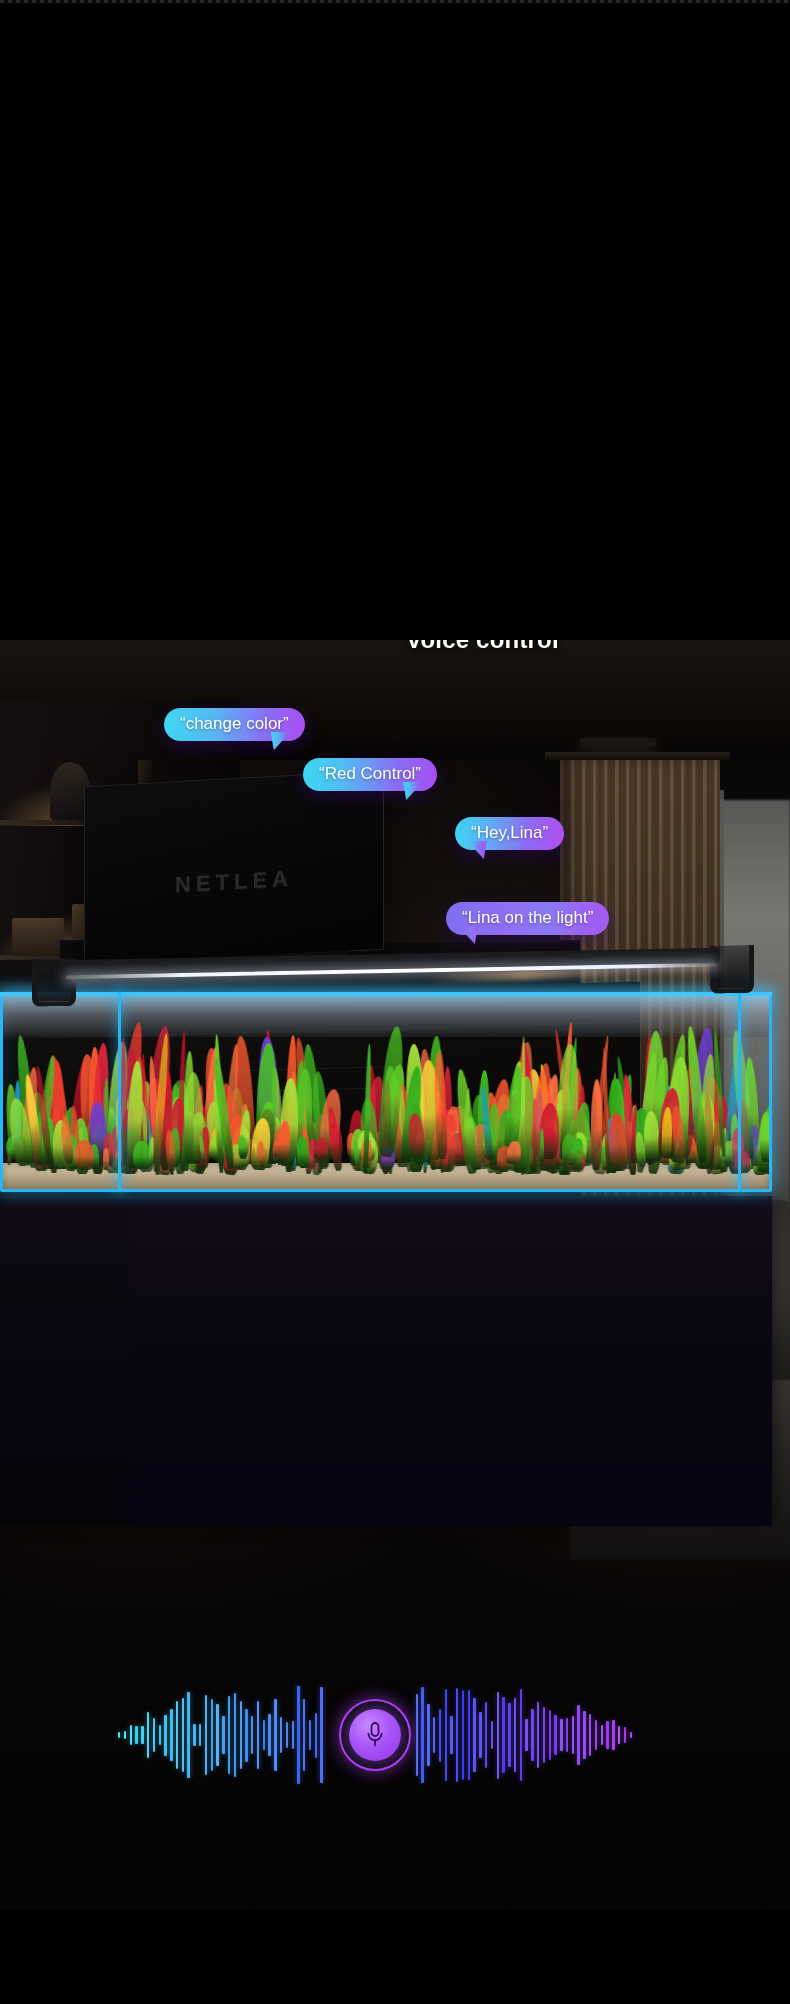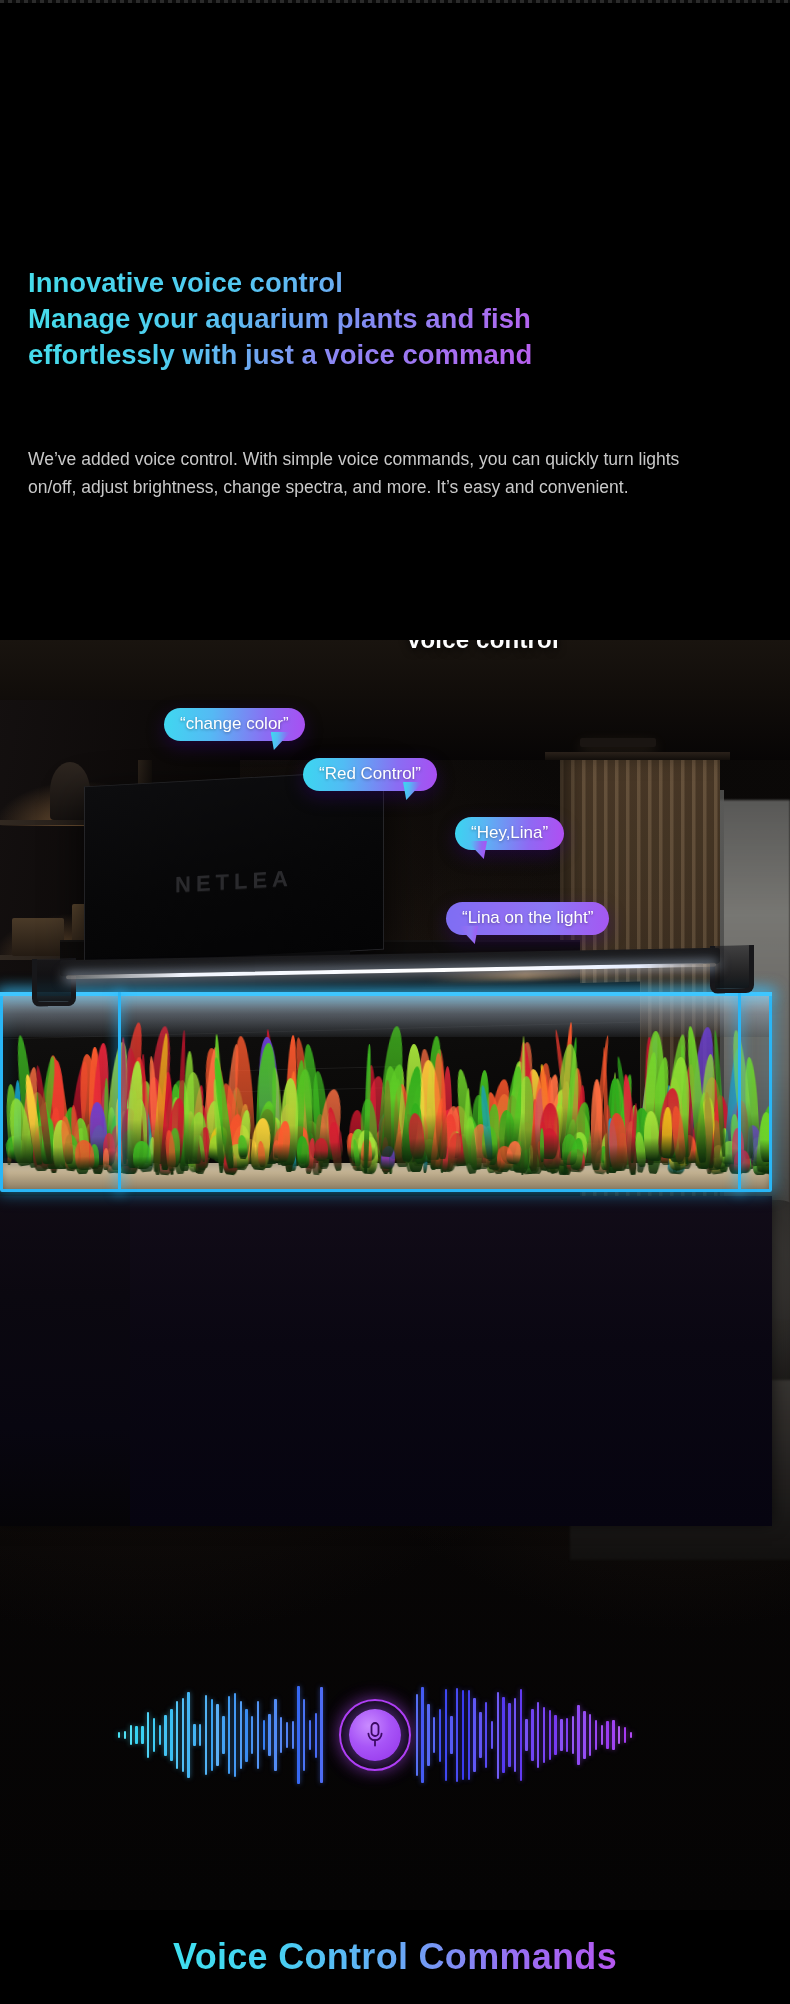--- a/index.html
+++ b/index.html
@@ -208,27 +208,21 @@
 </style>
 </head>
 <body>
 
 <div id="page">
 
   <div class="topline"></div>
 
   <section class="hero">
 
-    <div class="sub-lines">
-      <div class="sub-line l1">Innovative voice control</div>
-      <div class="sub-line l2">Manage your aquarium plants and fish</div>
-      <div class="sub-line l3">effortlessly with just a voice command</div>
-    </div>
-
-    <p class="body-copy">We’ve added voice control. With simple voice commands, you can quickly turn lights on/off, adjust brightness, change spectra, and more. It’s easy and convenient.</p>
+
   </section>
 
   <section class="scene">
 
     <div class="wall-back"></div>
     <div class="ceiling"></div>
     <div class="ceiling-slot"></div>
 
     <div class="shelf-unit">
       <div class="shelf-glow g1"></div>
@@ -806,17 +800,14 @@
               <path d="M3.4 12.6a6.6 6.6 0 0 0 13.2 0" fill="none" stroke="#3b0a63" stroke-width="1.8" stroke-linecap="round"></path>
               <line x1="10" y1="19.2" x2="10" y2="24.5" stroke="#3b0a63" stroke-width="1.8" stroke-linecap="round"></line>
             </svg>
           </div>
         </div>
       </div>
     </div>
 
   </section>
 
-  <footer class="foot">
-    <div class="foot-title">Voice Control Commands</div>
-  </footer>
 
 </div>
 
 </body></html>

